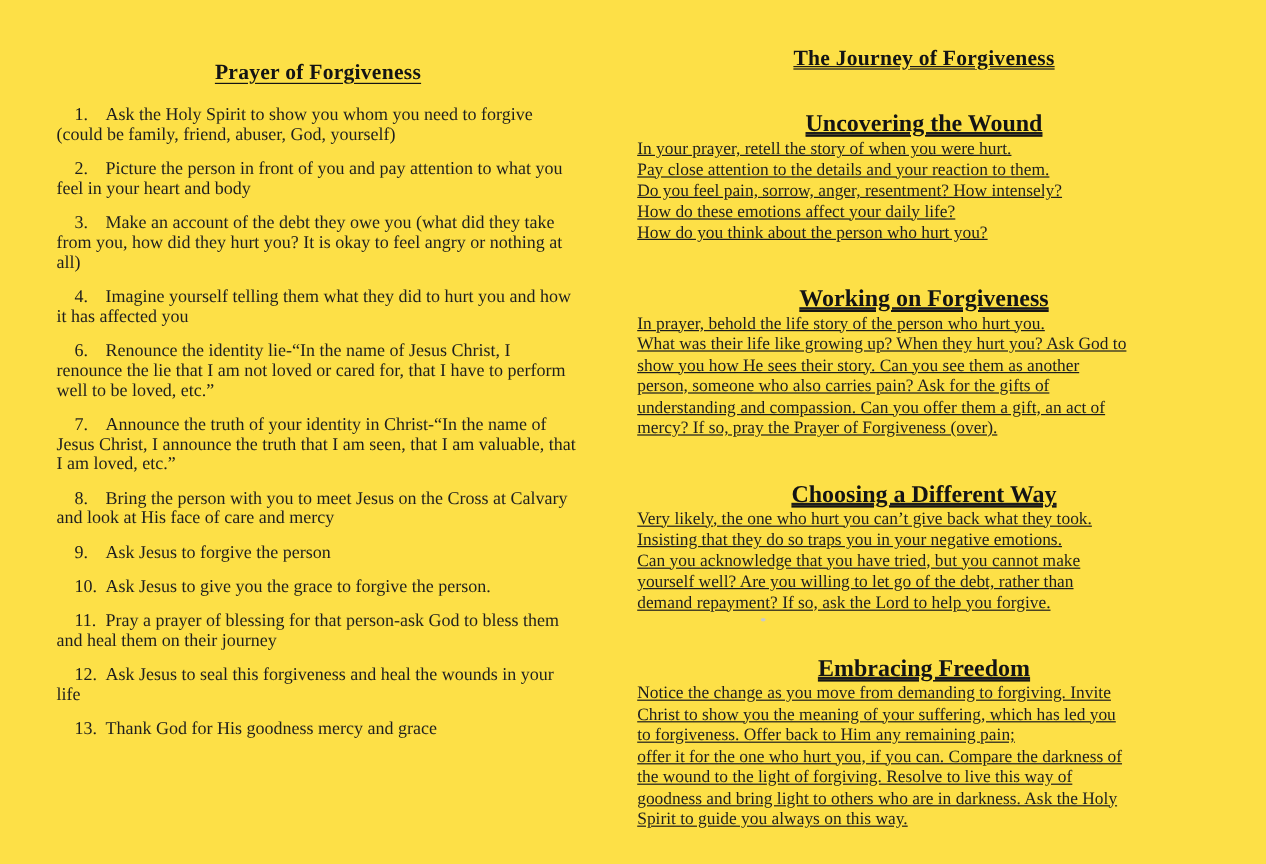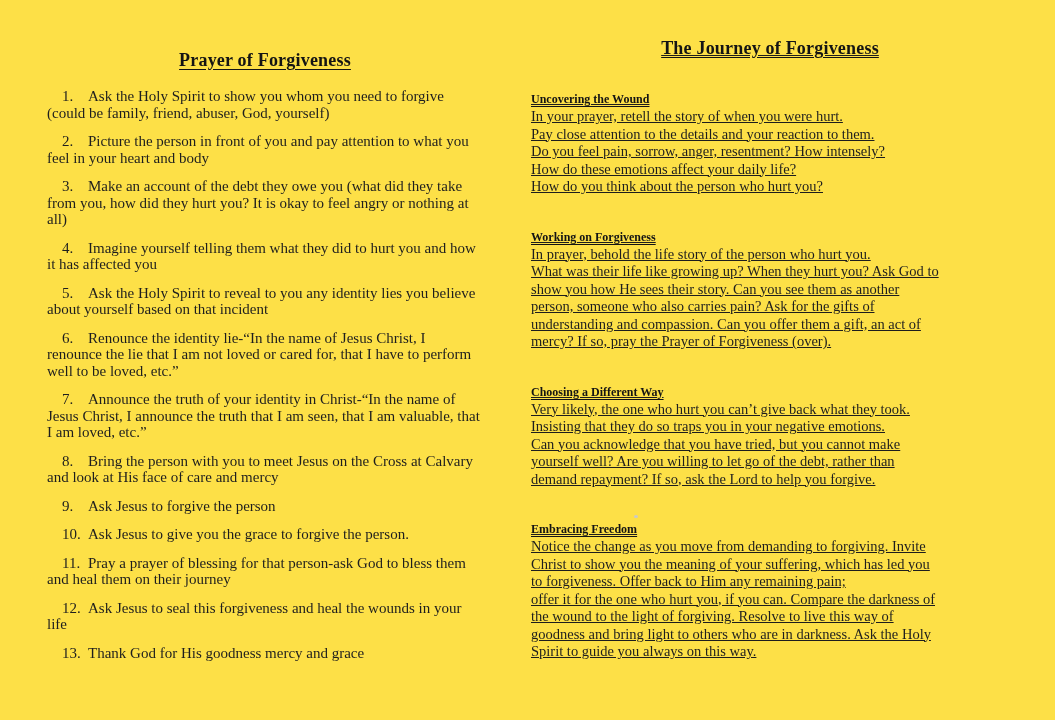--- a/index.html
+++ b/index.html
@@ -56,22 +56,22 @@
     display: inline-block;
     min-width: 26px;
     text-indent: 0;
   }
 
   
   .jsection { margin-top: 34px; }
   .jsection:first-of-type { margin-top: 0; }
   .jsection h2 {
     margin: 0 0 1px 0;
-    text-align: left;
-    font-size: 12px;
+    text-align: center;
+    font-size: 20px;
     font-weight: bold;
     color: #141414;
     text-decoration: underline;
     text-underline-offset: 3px;
   }
   .jsection .sec-body {
     margin: 0;
     white-space: pre-line;
     font-size: 14.5px;
     line-height: 17.5px;
@@ -92,21 +92,20 @@
 
 <div class="sheet">
 
   <section class="page page-left">
     <h1>Prayer of Forgiveness</h1>
 
     <p class="item"><span class="num">1.</span><span class="txt">Ask the Holy Spirit to show you whom you need to forgive (could be family, friend, abuser, God, yourself)</span></p>
     <p class="item"><span class="num">2.</span><span class="txt">Picture the person in front of you and pay attention to what you feel in your heart and body</span></p>
     <p class="item"><span class="num">3.</span><span class="txt">Make an account of the debt they owe you (what did they take from you, how did they hurt you? It is okay to feel angry or nothing at all)</span></p>
     <p class="item"><span class="num">4.</span><span class="txt">Imagine yourself telling them what they did to hurt you and how it has affected you</span></p>
-    <p class="item"><span class="num">5.</span><span class="txt">Ask the Holy Spirit to reveal to you any identity lies you believe about yourself based on that incident</span></p>
     <p class="item"><span class="num">6.</span><span class="txt">Renounce the identity lie-“In the name of Jesus Christ, I renounce the lie that I am not loved or cared for, that I have to perform well to be loved, etc.”</span></p>
     <p class="item"><span class="num">7.</span><span class="txt">Announce the truth of your identity in Christ-“In the name of Jesus Christ, I announce the truth that I am seen, that I am valuable, that I am loved, etc.”</span></p>
     <p class="item"><span class="num">8.</span><span class="txt">Bring the person with you to meet Jesus on the Cross at Calvary and look at His face of care and mercy</span></p>
     <p class="item"><span class="num">9.</span><span class="txt">Ask Jesus to forgive the person</span></p>
     <p class="item"><span class="num">10.</span><span class="txt">Ask Jesus to give you the grace to forgive the person.</span></p>
     <p class="item"><span class="num">11.</span><span class="txt">Pray a prayer of blessing for that person-ask God to bless them and heal them on their journey</span></p>
     <p class="item"><span class="num">12.</span><span class="txt">Ask Jesus to seal this forgiveness and heal the wounds in your life</span></p>
     <p class="item"><span class="num">13.</span><span class="txt">Thank God for His goodness mercy and grace</span></p>
   </section>
 

